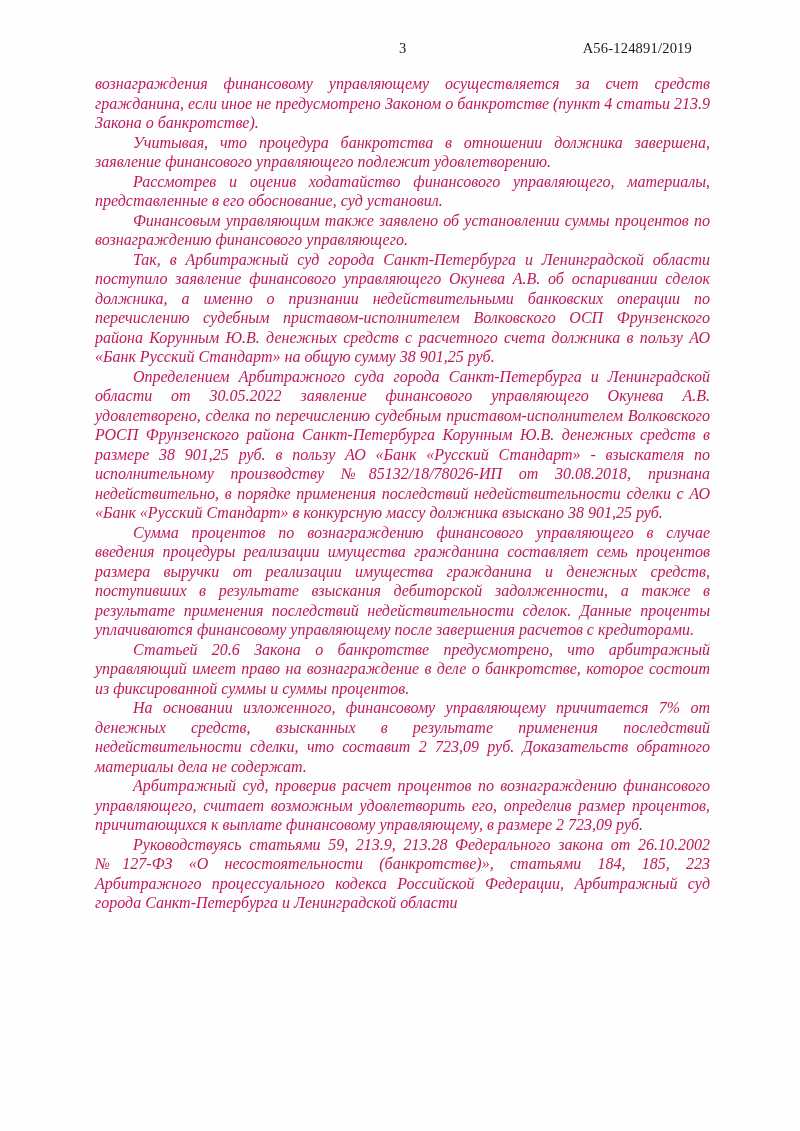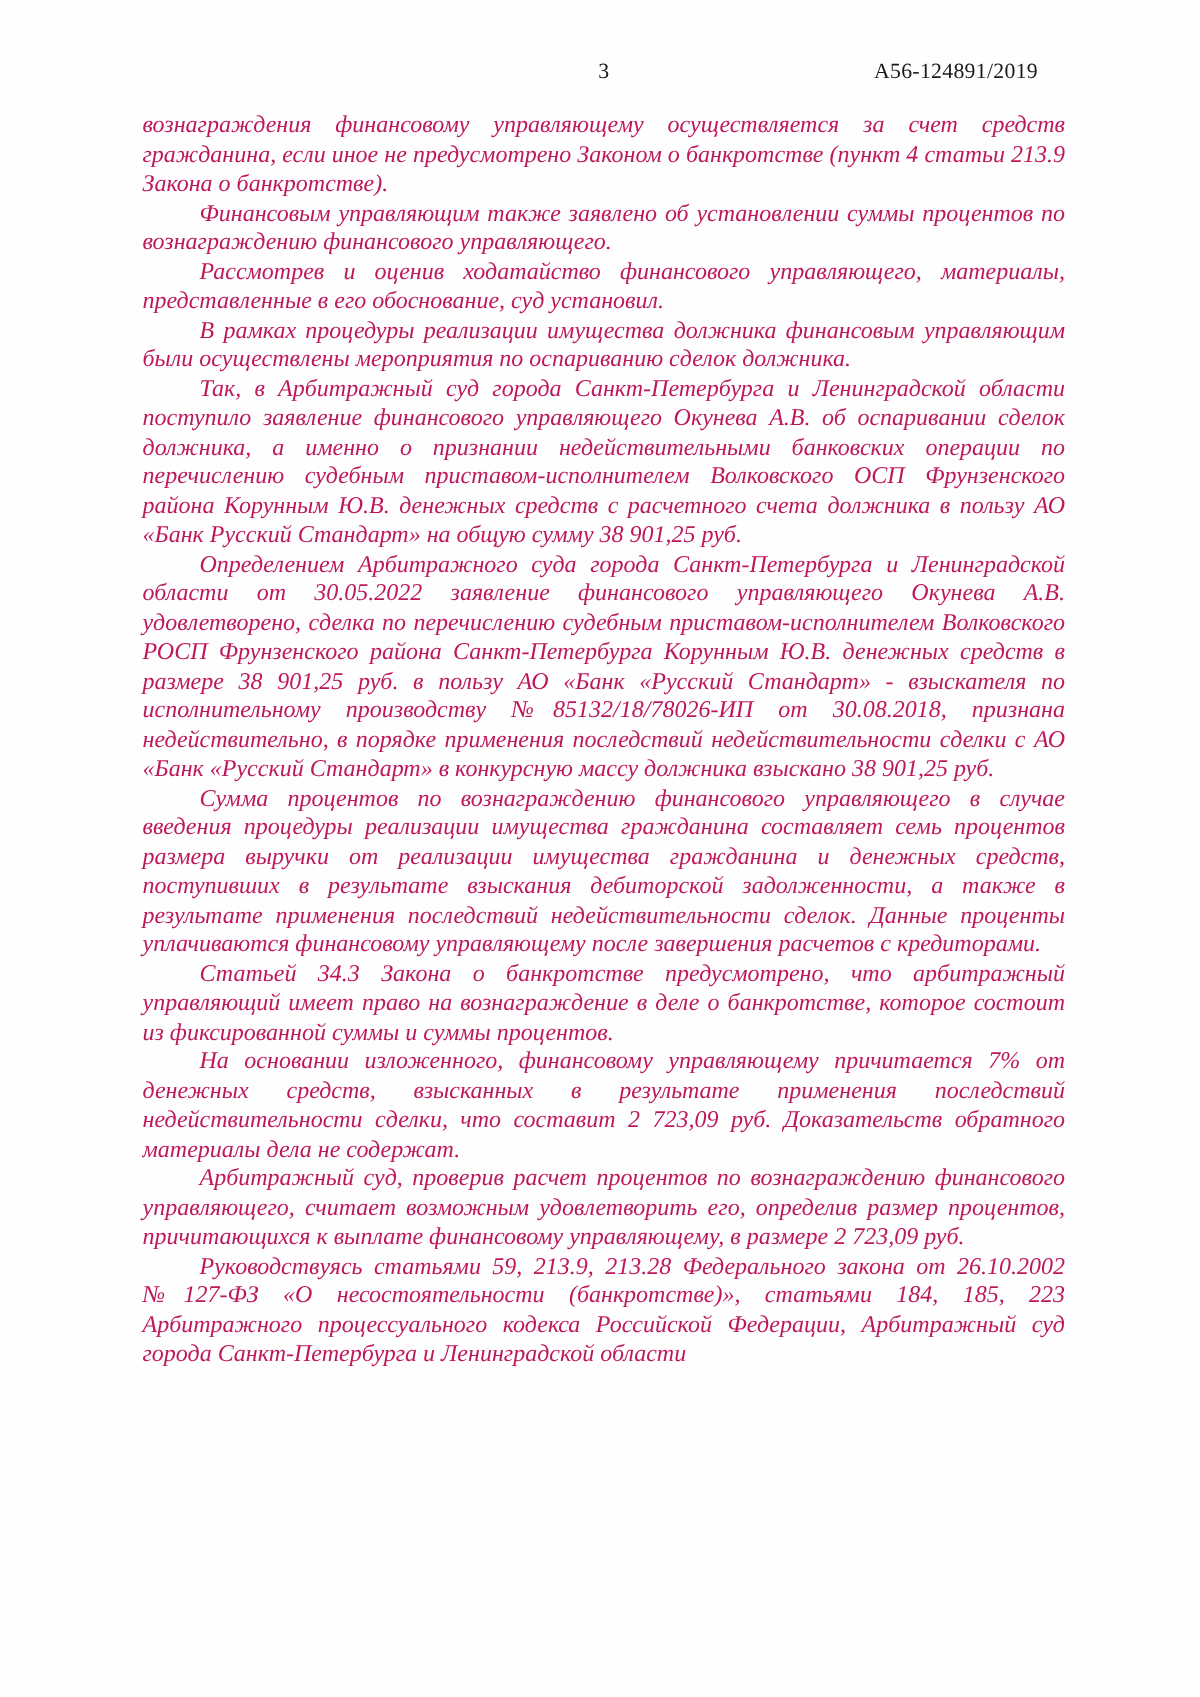--- a/index.html
+++ b/index.html
@@ -69,27 +69,27 @@
 
 <div class="page">
 
   <div class="doc-header">
     <span class="page-number">3</span>
     <span class="case-number">А56-124891/2019</span>
   </div>
 
   <div class="content">
     <p class="continued">вознаграждения финансовому управляющему осуществляется за счет средств гражданина, если иное не предусмотрено Законом о банкротстве (пункт 4 статьи 213.9 Закона о банкротстве).</p>
+    <p>Учитывая, что процедура банкротства в отношении должника завершена, заявление финансового управляющего подлежит удовлетворению.</p>
+    <p>Рассмотрев и оценив ходатайство финансового управляющего, материалы, представленные в его обоснование, суд установил.</p>
     <p>Финансовым управляющим также заявлено об установлении суммы процентов по вознаграждению финансового управляющего.</p>
-    <p>Рассмотрев и оценив ходатайство финансового управляющего, материалы, представленные в его обоснование, суд установил.</p>
-    <p>В рамках процедуры реализации имущества должника финансовым управляющим были осуществлены мероприятия по оспариванию сделок должника.</p>
     <p>Так, в Арбитражный суд города Санкт-Петербурга и Ленинградской области поступило заявление финансового управляющего Окунева А.В. об оспаривании сделок должника, а именно о признании недействительными банковских операции по перечислению судебным приставом-исполнителем Волковского ОСП Фрунзенского района Корунным Ю.В. денежных средств с расчетного счета должника в пользу АО «Банк Русский Стандарт» на общую сумму 38 901,25 руб.</p>
     <p>Определением Арбитражного суда города Санкт-Петербурга и Ленинградской области от 30.05.2022 заявление финансового управляющего Окунева А.В. удовлетворено, сделка по перечислению судебным приставом-исполнителем Волковского РОСП Фрунзенского района Санкт-Петербурга Корунным Ю.В. денежных средств в размере 38 901,25 руб. в пользу АО «Банк «Русский Стандарт» - взыскателя по исполнительному производству №85132/18/78026-ИП от 30.08.2018, признана недействительно, в порядке применения последствий недействительности сделки с АО «Банк «Русский Стандарт» в конкурсную массу должника взыскано 38 901,25 руб.</p>
     <p>Сумма процентов по вознаграждению финансового управляющего в случае введения процедуры реализации имущества гражданина составляет семь процентов размера выручки от реализации имущества гражданина и денежных средств, поступивших в результате взыскания дебиторской задолженности, а также в результате применения последствий недействительности сделок. Данные проценты уплачиваются финансовому управляющему после завершения расчетов с кредиторами.</p>
-    <p>Статьей 34.3 Закона о банкротстве предусмотрено, что арбитражный управляющий имеет право на вознаграждение в деле о банкротстве, которое состоит из фиксированной суммы и суммы процентов.</p>
+    <p>Статьей 20.6 Закона о банкротстве предусмотрено, что арбитражный управляющий имеет право на вознаграждение в деле о банкротстве, которое состоит из фиксированной суммы и суммы процентов.</p>
     <p>На основании изложенного, финансовому управляющему причитается 7% от денежных средств, взысканных в результате применения последствий недействительности сделки, что составит 2 723,09 руб. Доказательств обратного материалы дела не содержат.</p>
     <p>Арбитражный суд, проверив расчет процентов по вознаграждению финансового управляющего, считает возможным удовлетворить его, определив размер процентов, причитающихся к выплате финансовому управляющему, в размере 2 723,09 руб.</p>
     <p>Руководствуясь статьями 59, 213.9, 213.28 Федерального закона от 26.10.2002 №127-ФЗ «О несостоятельности (банкротстве)», статьями 184, 185, 223 Арбитражного процессуального кодекса Российской Федерации, Арбитражный суд города Санкт-Петербурга и Ленинградской области</p>
 
 
   </div>
 
 </div>
 
 </body></html>

